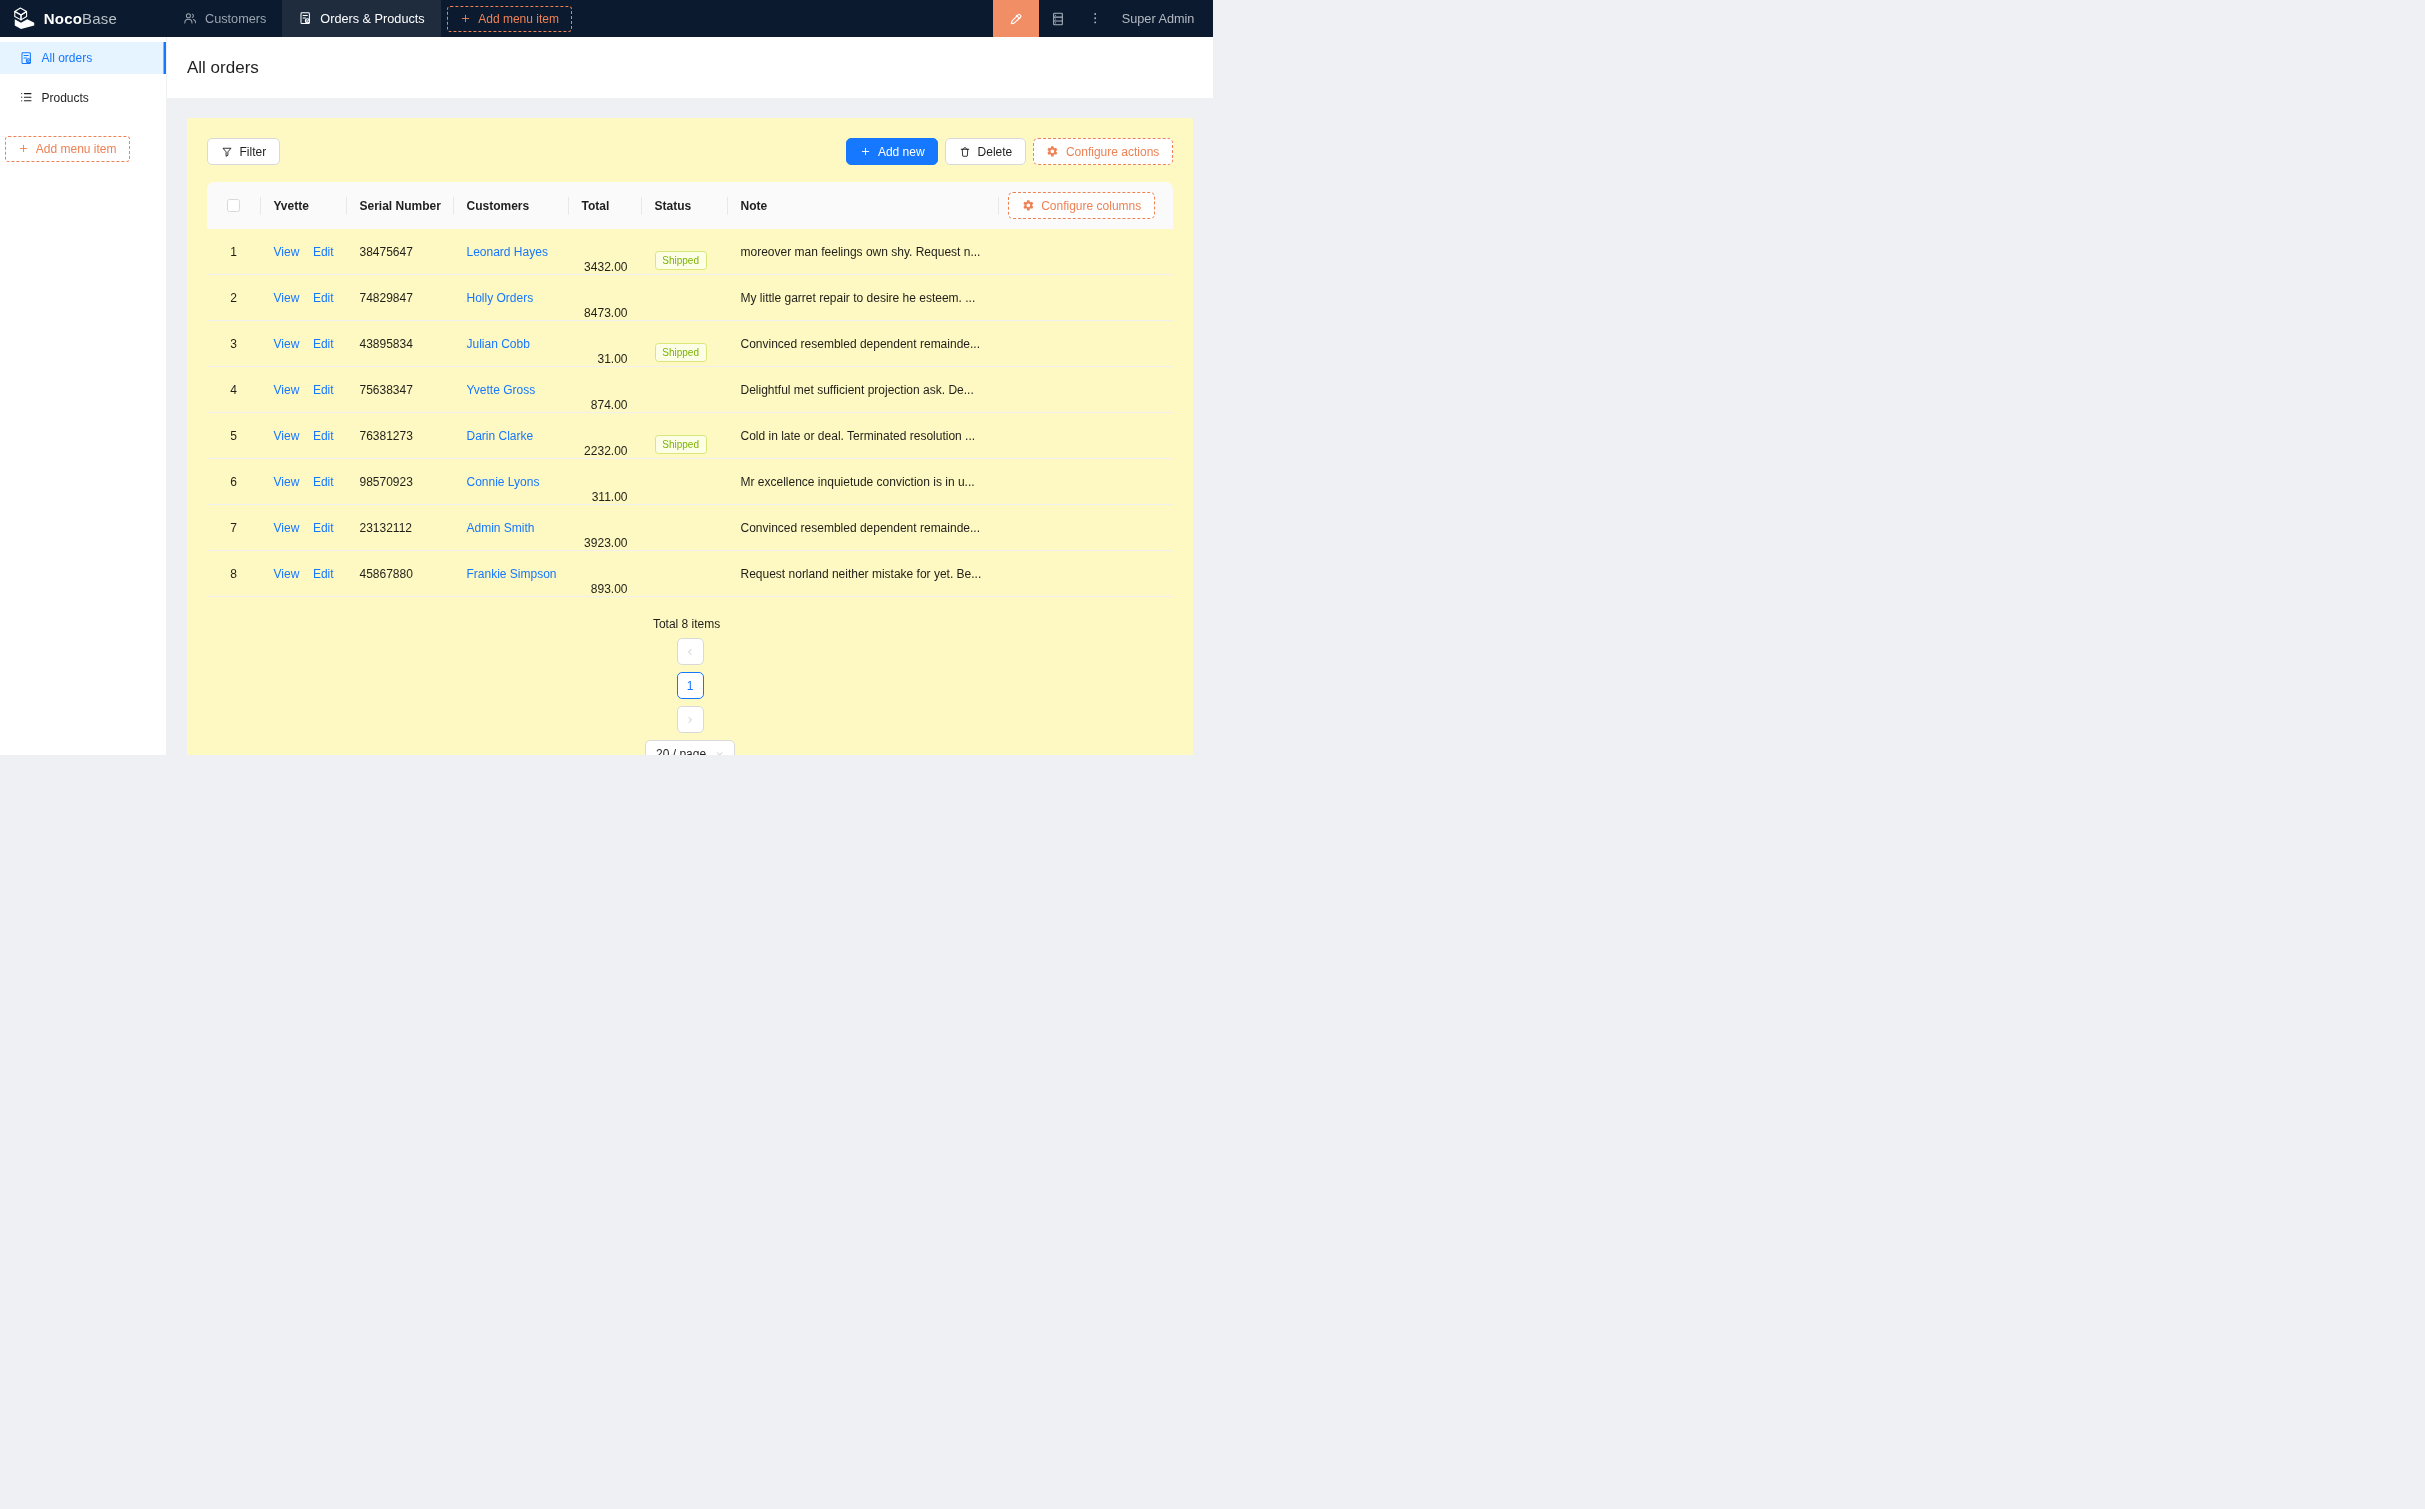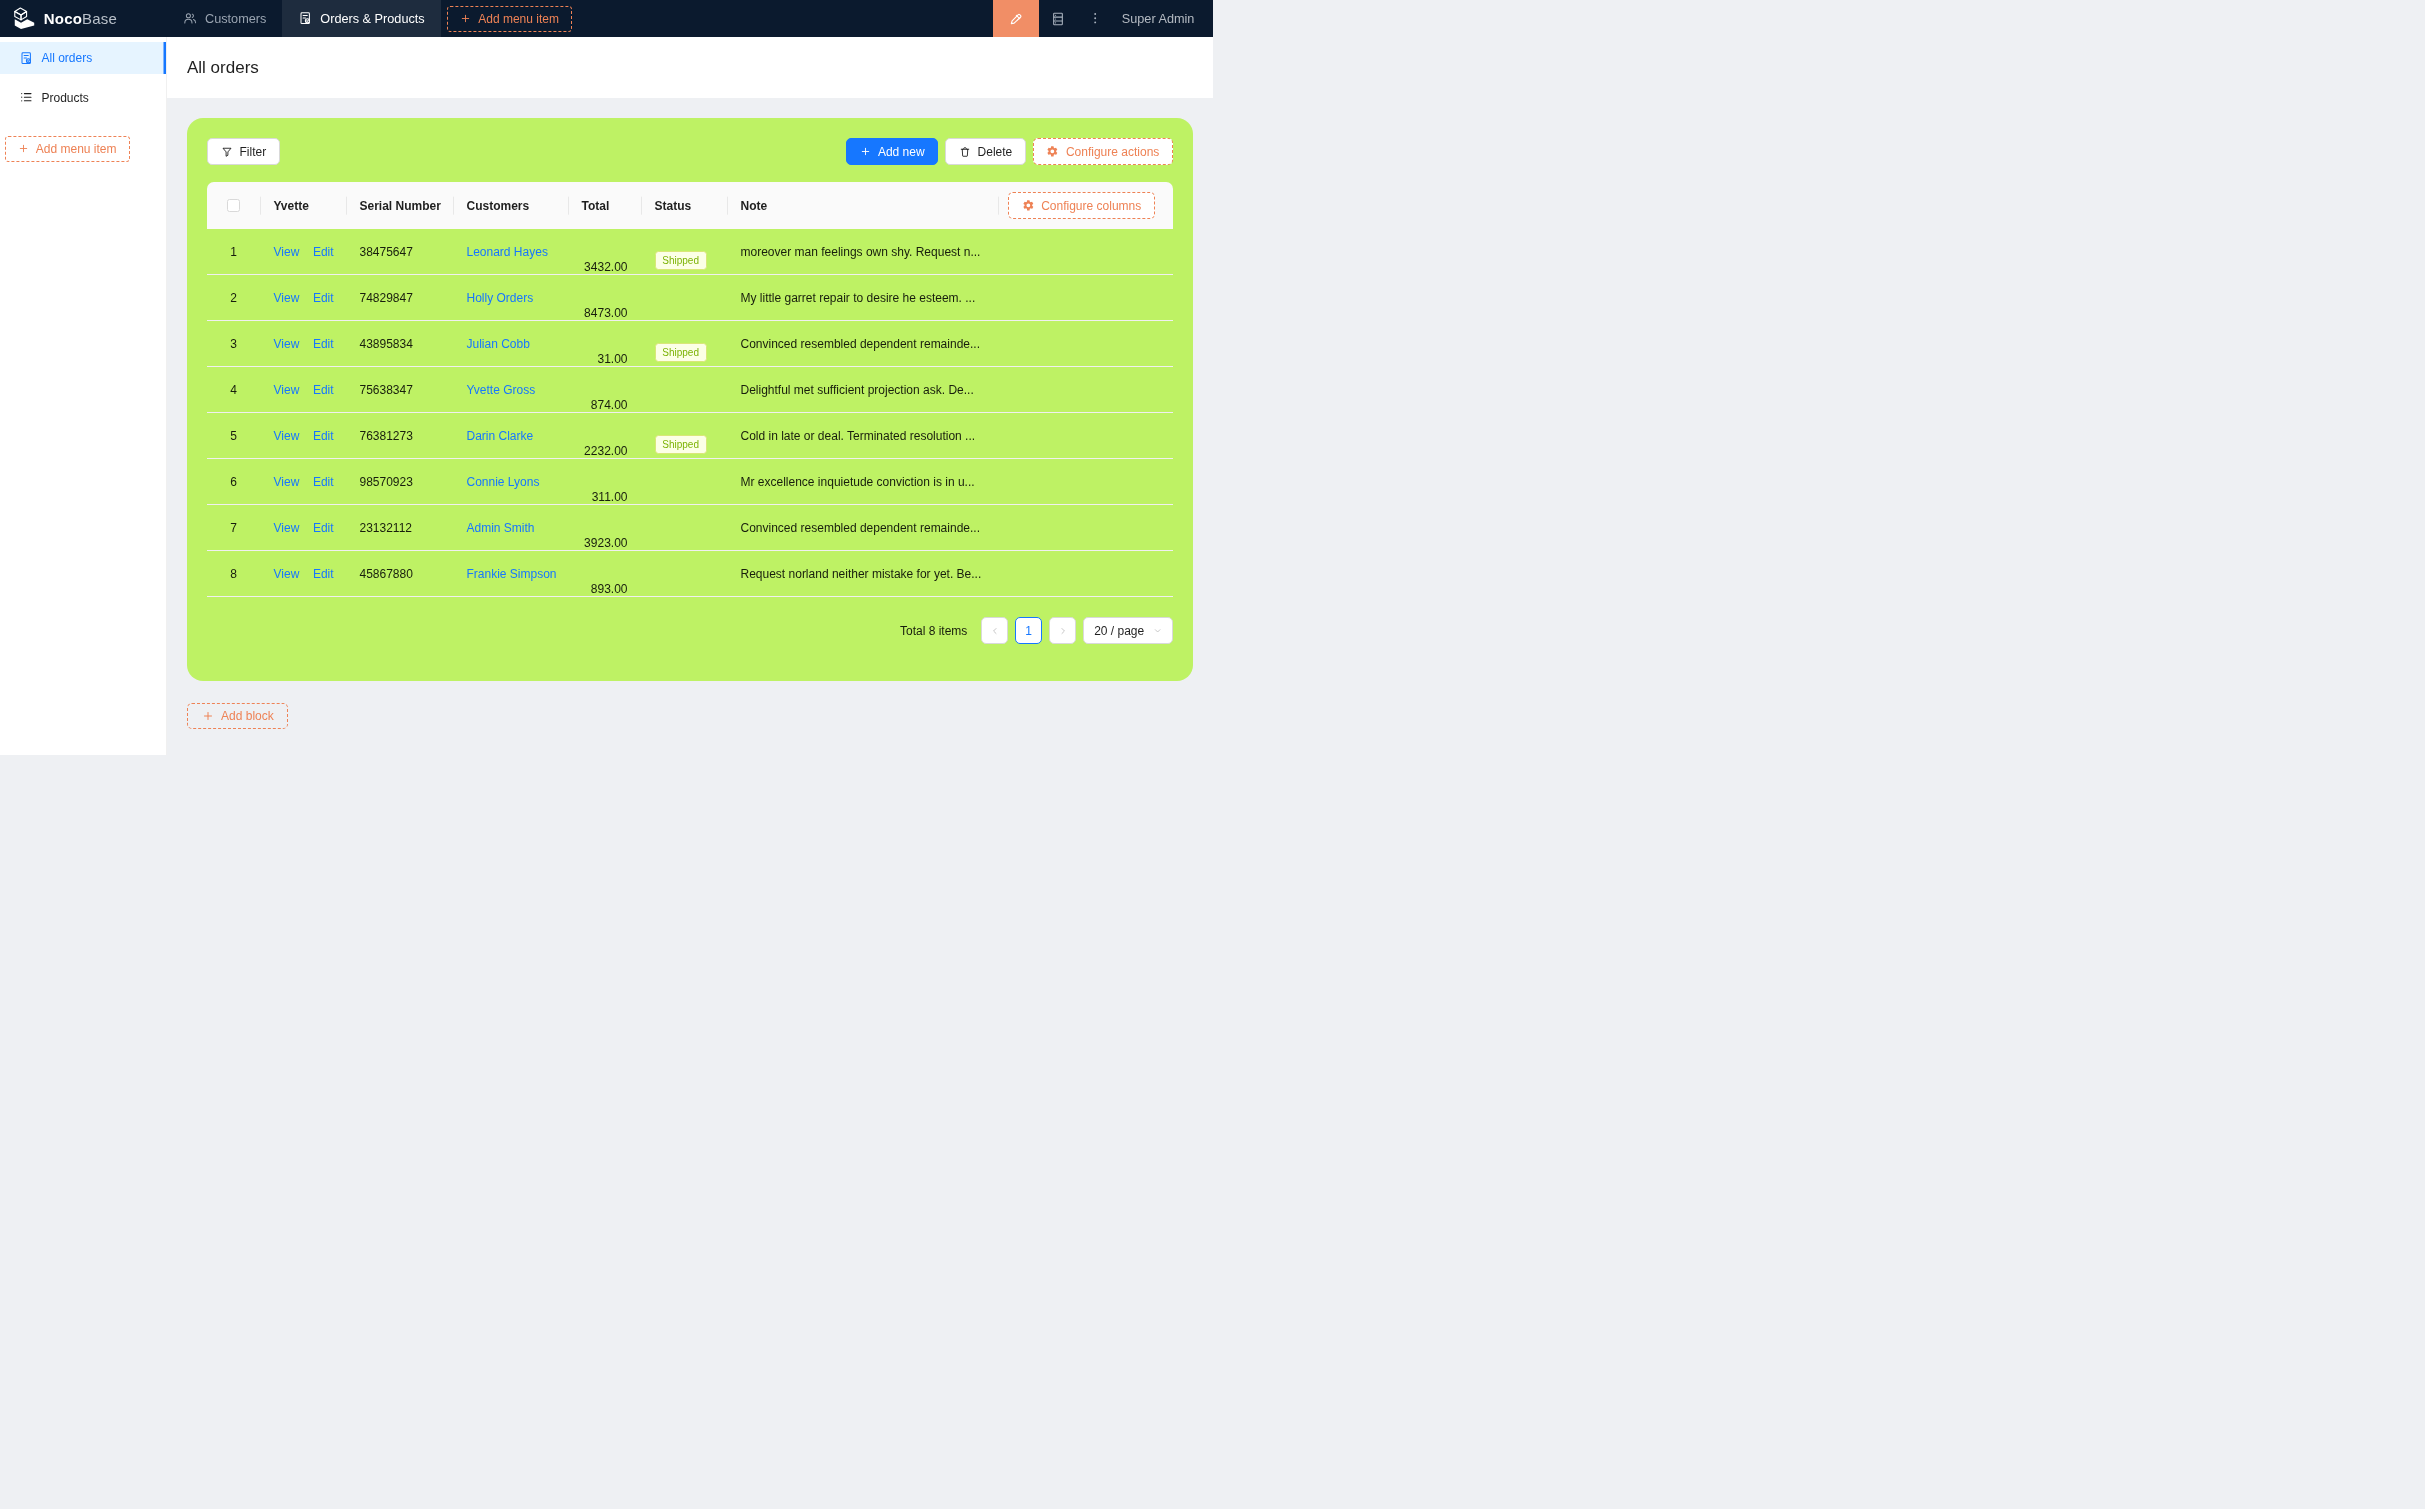--- a/index.html
+++ b/index.html
@@ -75,21 +75,21 @@
     margin:14.4px 0 0 5px; display:inline-flex; align-items:center; gap:6.8px;
     border:0.8px dashed var(--orange); color:var(--orange); background:transparent;
     padding:5px 12px; border-radius:3.4px; font-size:12px; cursor:pointer;
   }
 
   .content { flex:1; display:flex; flex-direction:column; min-width:0; }
   .page-header { background:#fff; height:61px; display:flex; align-items:center; padding:0 20px; flex:0 0 61px; }
   .page-title { font-size:17px; font-weight:500; color:rgba(0,0,0,0.88); }
   .page-body { flex:1; background:#eef0f3; padding:20px; overflow:hidden; }
 
-  .panel { background:#bef264; border-radius:16px; padding:20px; min-height:563px; }
+  .panel { background:#fef9c3; border-radius:2px; padding:20px; min-height:563px; }
 
   
   .toolbar { display:flex; justify-content:space-between; align-items:center; margin-bottom:17px; }
   .btn {
     height:27px; display:inline-flex; align-items:center; gap:6.8px; padding:0 12.7px;
     border-radius:5px; font-size:12px; cursor:pointer; background:#fff;
     border:0.8px solid var(--border); color:rgba(0,0,0,0.88); font-family:inherit;
   }
   .btn-primary { background:var(--blue); border-color:var(--blue); color:#fff; }
   .btn-dashed-orange { border:0.8px dashed var(--orange); color:var(--orange); }
@@ -118,21 +118,21 @@
   .c-total { justify-content:flex-end;align-items:flex-end; }
   .link { color:var(--blue); text-decoration:none; cursor:pointer; }
   .vdiv { width:0.8px; height:12px; background:var(--row-border); margin:0 6.8px; }
   .tag {
     font-size:10px; line-height:17px; padding:0 6.8px; border-radius:3.4px;
     background:var(--lime-bg); border:0.8px solid var(--lime-border); color:var(--lime-text);margin-top:18px;
   }
   .note-text { overflow:hidden; text-overflow:clip; }
 
   
-  .pagination { display:flex; justify-content:flex-end; align-items:center; gap:7px; margin-top:20px; }
+  .pagination { display:flex; justify-content:flex-end; align-items:center; gap:7px; margin-top:20px;flex-direction:column; }
   .pg-total { margin-right:6.8px; }
   .pg-btn {
     width:27px; height:27px; display:inline-flex; align-items:center; justify-content:center;
     border:0.8px solid var(--border); border-radius:5px; background:#fff; cursor:pointer; color:#bfbfbf;
   }
   .pg-btn.active { border-color:var(--blue); color:var(--blue); font-size:12px; }
   .pg-select {
     height:27px; display:inline-flex; align-items:center; gap:8.5px; padding:0 10px;
     border:0.8px solid var(--border); border-radius:5px; background:#fff; cursor:pointer;
   }

